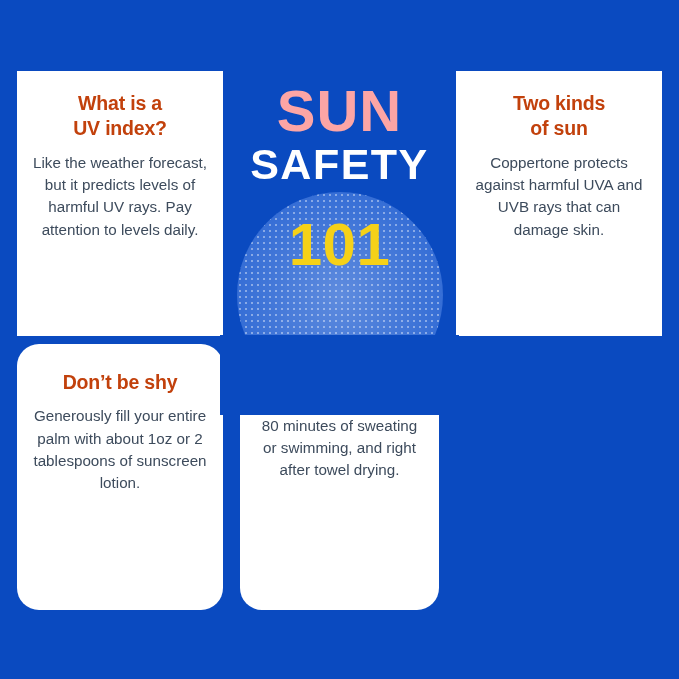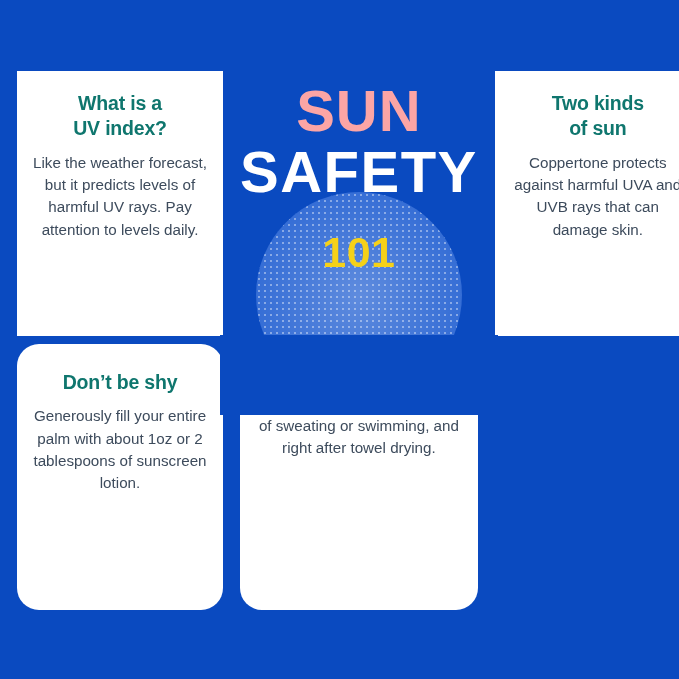--- a/index.html
+++ b/index.html
@@ -36,21 +36,21 @@
     box-sizing: border-box;
     padding: 20px 14px 10px 14px;
     text-align: center;
     overflow: hidden;
   }
   .card.bottom {
     padding-top: 26px;
     border-radius: 22px;
   }
   .card-title {
-    color: #0f766e;
+    color: #c2410c;
     font-size: 19.5px;
     font-weight: bold;
     line-height: 1.3;
     margin: 0 0 10px 0;
     letter-spacing: -0.2px;
   }
   .card-body {
     color: #3d4b5c;
     font-size: 15.2px;
     line-height: 1.47;
@@ -108,29 +108,29 @@
   .hero-line1 {
     color: #fca5a5;
     font-size: 58px;
     font-weight: bold;
     line-height: 0.98;
     letter-spacing: 1px;
     margin-top: 12px;
   }
   .hero-line2 {
     color: #ffffff;
-    font-size: 58px;
+    font-size: 43px;
     font-weight: bold;
     line-height: 1.05;
     letter-spacing: 1.5px;
     margin-top: 2px;
   }
   .hero-num {
     color: #f5d118;
-    font-size: 43px;
+    font-size: 60px;
     font-weight: bold;
     line-height: 1;
     letter-spacing: 0.5px;
     margin-top: 28px;
   }
 </style>
 </head>
 <body>
 
 <div class="infographic">

